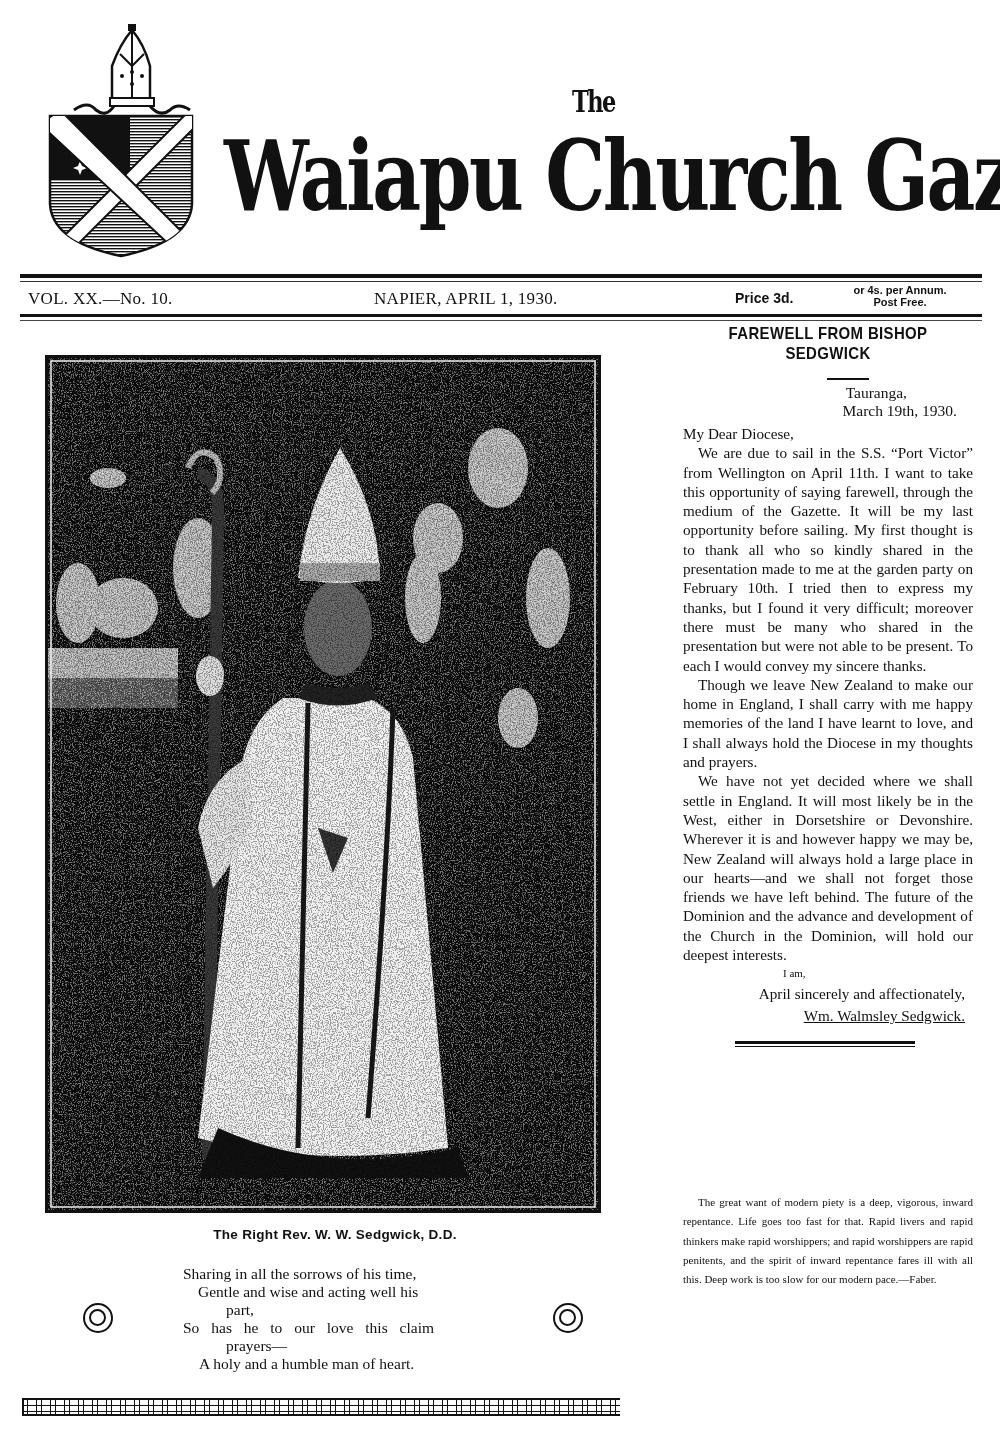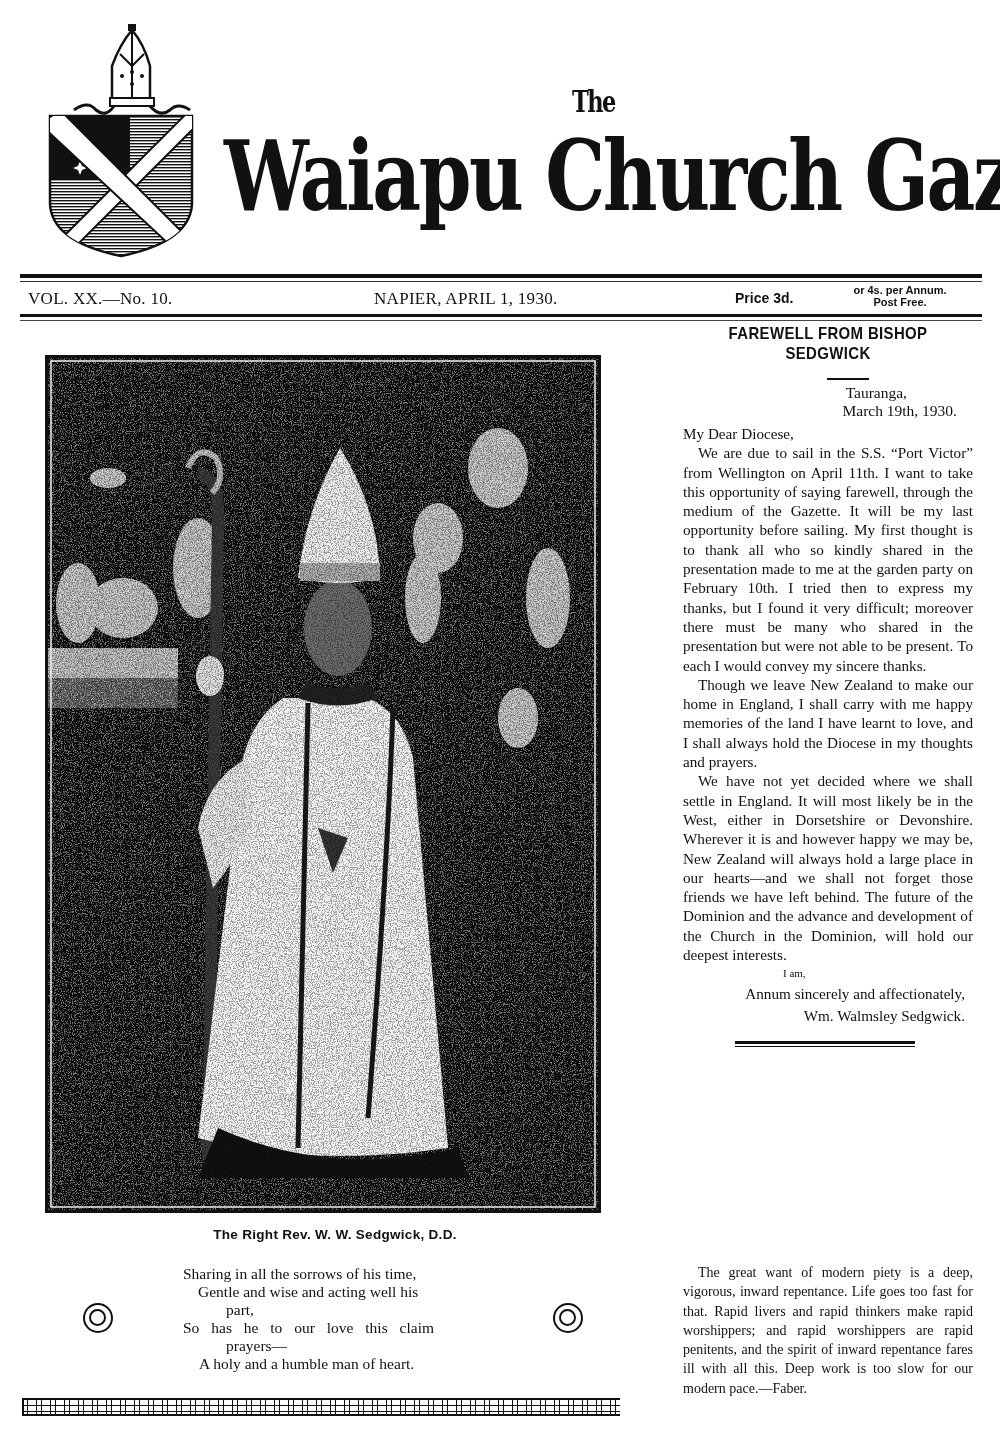--- a/index.html
+++ b/index.html
@@ -43,25 +43,25 @@
   .article { position: absolute; left: 683px; top: 324px; width: 290px; }
   .headline { text-align: center; font-family: "Liberation Sans", sans-serif; font-weight: 700; font-size: 17px; line-height: 20px; letter-spacing: 0.4px; transform: scaleX(0.88); margin-left: 0; }
   .headline-rule { width: 42px; height: 2px; background: #111; margin: 14px auto 0 auto; position: relative; left: 20px; }
   .place { text-align: right; padding-right: 66px; font-size: 15.5px; margin-top: 4px; line-height: 18px; }
   .date { text-align: right; padding-right: 16px; font-size: 15.5px; line-height: 18px; }
   .body-text { font-size: 15.2px; line-height: 19.3px; text-align: justify; margin-top: 4px; }
   .body-text p { margin: 0; text-indent: 15px; }
   .body-text p.noindent { text-indent: 0; }
   .closing1 { text-align: left; padding-left: 100px; font-size: 11px; line-height: 19.3px; }
   .closing2 { text-align: right; padding-right: 8px; font-size: 15.2px; line-height: 19.3px; }
-  .signature { text-align: right; padding-right: 8px; font-size: 15.2px; line-height: 22px; margin-top: 2px; }
+  .signature { text-align: right; padding-right: 8px; font-size: 15.2px; line-height: 22px; margin-top: 2px; text-decoration: underline; }
   .sig-rule { width: 180px; height: 3px; background: #111; margin: 14px 0 0 52px; }
   .sig-rule-thin { width: 180px; height: 1px; background: #111; margin: 2px 0 0 52px; }
 
-  .quote { position: absolute; left: 683px; top: 1263px; width: 290px; font-size: 14px; line-height: 19.3px; text-align: justify; }
+  .quote { position: absolute; left: 683px; top: 1193px; width: 290px; font-size: 11px; line-height: 19.3px; text-align: justify; }
   .quote p { margin: 0; text-indent: 15px; }
 </style>
 </head>
 <body>
 
 <div class="crest">
   <svg width="160" height="248" viewBox="0 0 160 248">
 
     <path d="M72 86 L72 52 Q80 30 92 16 Q104 30 110 52 L110 86 Z" fill="#fff" stroke="#111" stroke-width="2.5"></path>
     <path d="M92 16 L92 86" stroke="#111" stroke-width="2"></path>
@@ -191,21 +191,21 @@
   <div class="headline-rule"></div>
   <div class="place">Tauranga,</div>
   <div class="date">March 19th, 1930.</div>
   <div class="body-text">
     <p class="noindent">My Dear Diocese,</p>
     <p>We are due to sail in the S.S. “Port Victor” from Wellington on April 11th. I want to take this opportunity of saying farewell, through the medium of the Gazette. It will be my last opportunity before sailing. My first thought is to thank all who so kindly shared in the presentation made to me at the garden party on February 10th. I tried then to express my thanks, but I found it very difficult; moreover there must be many who shared in the presentation but were not able to be present. To each I would convey my sincere thanks.</p>
     <p>Though we leave New Zealand to make our home in England, I shall carry with me happy memories of the land I have learnt to love, and I shall always hold the Diocese in my thoughts and prayers.</p>
     <p>We have not yet decided where we shall settle in England. It will most likely be in the West, either in Dorsetshire or Devonshire. Wherever it is and however happy we may be, New Zealand will always hold a large place in our hearts—and we shall not forget those friends we have left behind. The future of the Dominion and the advance and development of the Church in the Dominion, will hold our deepest interests.</p>
   </div>
   <div class="closing1">I am,</div>
-  <div class="closing2">Annum sincerely and affectionately,</div>
+  <div class="closing2">April sincerely and affectionately,</div>
   <div class="signature">Wm. Walmsley Sedgwick.</div>
   <div class="sig-rule"></div>
   <div class="sig-rule-thin"></div>
 </div>
 
 <div class="quote">
   <p>The great want of modern piety is a deep, vigorous, inward repentance. Life goes too fast for that. Rapid livers and rapid thinkers make rapid worshippers; and rapid worshippers are rapid penitents, and the spirit of inward repentance fares ill with all this. Deep work is too slow for our modern pace.—Faber.</p>
 </div>
 
 </body></html>

